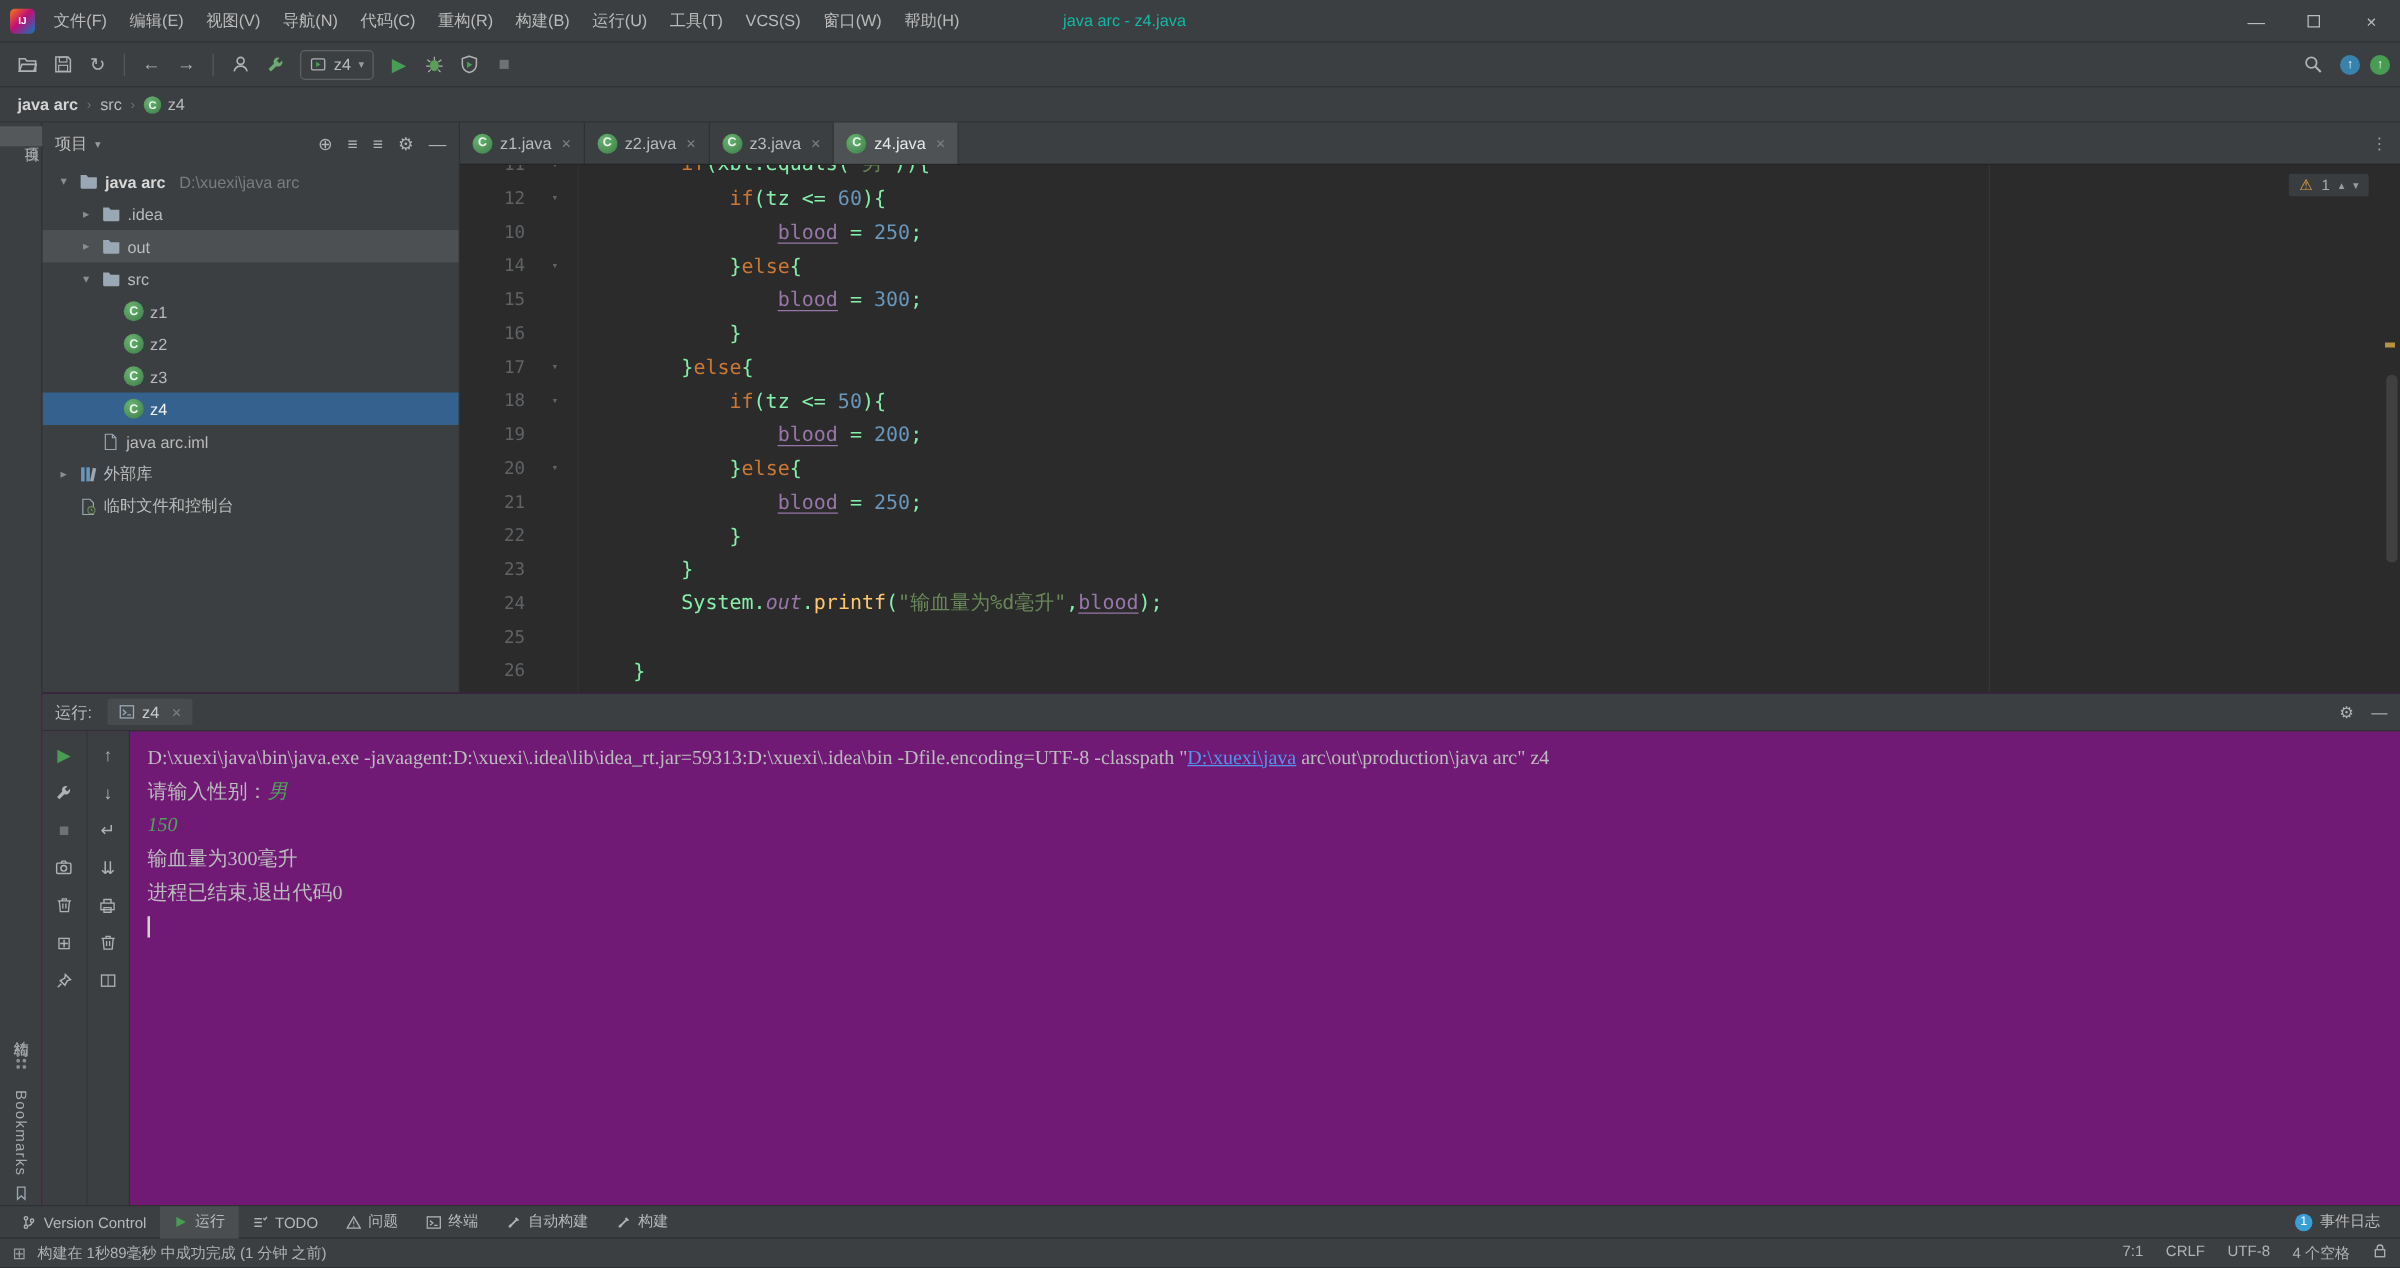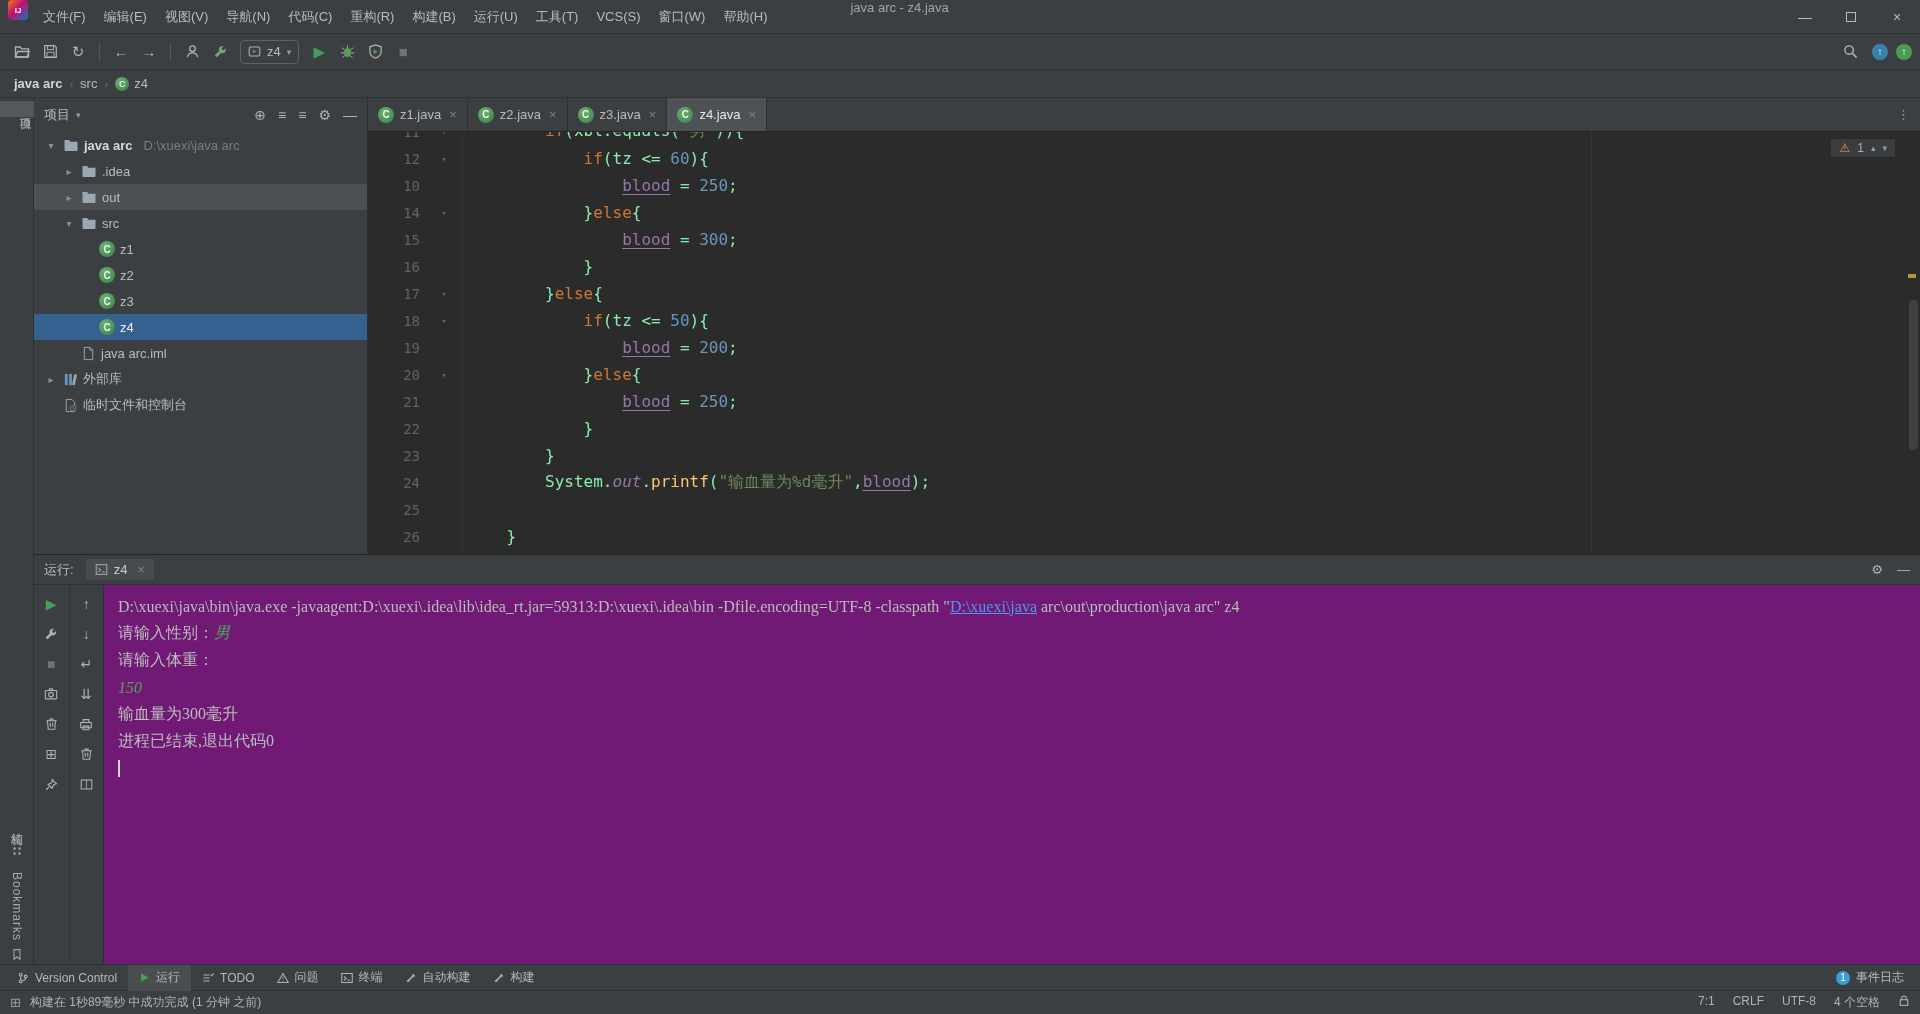--- a/index.html
+++ b/index.html
@@ -1,26 +1,26 @@
 <!DOCTYPE html>
 <html><head>
 <meta charset="utf-8">
 <style>
 *{margin:0;padding:0;box-sizing:border-box}
 html,body{width:1920px;height:1014px;overflow:hidden;background:#2b2b2b;
   font-family:"Liberation Sans","DejaVu Sans",sans-serif;color:#bbb;font-size:13px}
 svg{display:block}
 
 
-.titlebar{height:34px;background:#3c3f41;display:flex;align-items:flex-start;padding-left:8px;border-bottom:1px solid #2e3133}
+.titlebar{height:34px;background:#3c3f41;display:flex;align-items:center;padding-left:8px;border-bottom:1px solid #2e3133}
 .app-icon{width:20px;height:20px;border-radius:4px;background:linear-gradient(135deg,#f97a12,#c10e76 45%,#077cbb);
   color:#fff;font-size:8px;font-weight:bold;display:flex;align-items:center;justify-content:center;margin-right:6px;flex:none}
 .menubar{display:flex}
 .menu-item{padding:0 9px;line-height:34px;color:#bbb;cursor:default}
-.win-title{margin-left:74px;color:#a3a3a3}
+.win-title{margin-left:74px;color:#14b8a6}
 .win-controls{margin-left:auto;display:flex;height:34px}
 .wbtn{width:46px;display:flex;align-items:center;justify-content:center;color:#bbb;font-size:14px}
 .maxbox{width:10px;height:10px;border:1px solid #bbb}
 
 
 .toolbar{height:36px;background:#3c3f41;display:flex;align-items:center;padding:0 8px;border-bottom:1px solid #2e3133}
 .tbtn{min-width:28px;height:26px;display:flex;align-items:center;justify-content:center;border-radius:3px;color:#afb1b3;font-size:15px}
 .tbtn.green{color:#499C54}
 .tbtn.gray{color:#6e7274}
 .tsep{width:1px;height:18px;background:#55585a;margin:0 7px}
@@ -495,21 +495,20 @@
                 <svg width="13" height="13" viewBox="0 0 16 16">
                   <rect x="1.5" y="2.5" width="13" height="11" fill="none" stroke="#afb1b3" stroke-width="1.3"></rect>
                   <path stroke="#afb1b3" d="M8 2.5v11"></path>
                 </svg>
               </span>
             </div>
         </div>
         <div class="console">
             <div class="conline"><span class="c-p">D:\xuexi\java\bin\java.exe -javaagent:D:\xuexi\.idea\lib\idea_rt.jar=59313:D:\xuexi\.idea\bin -Dfile.encoding=UTF-8 -classpath "</span><span class="c-link">D:\xuexi\java</span><span class="c-p"> arc\out\production\java arc" z4</span></div>
             <div class="conline"><span class="c-p">请输入性别：</span><span class="c-in">男</span></div>
-            <div class="conline"><span class="c-p">请输入体重：</span></div>
             <div class="conline"><span class="c-in">150</span></div>
             <div class="conline"><span class="c-p">输血量为300毫升</span></div>
             <div class="conline"><span class="c-p">进程已结束,退出代码0</span></div>
             <div class="conline"><span class="caret-bar"></span></div>
           </div>
       </div>
     </div>
   </div>
 </div>
 

